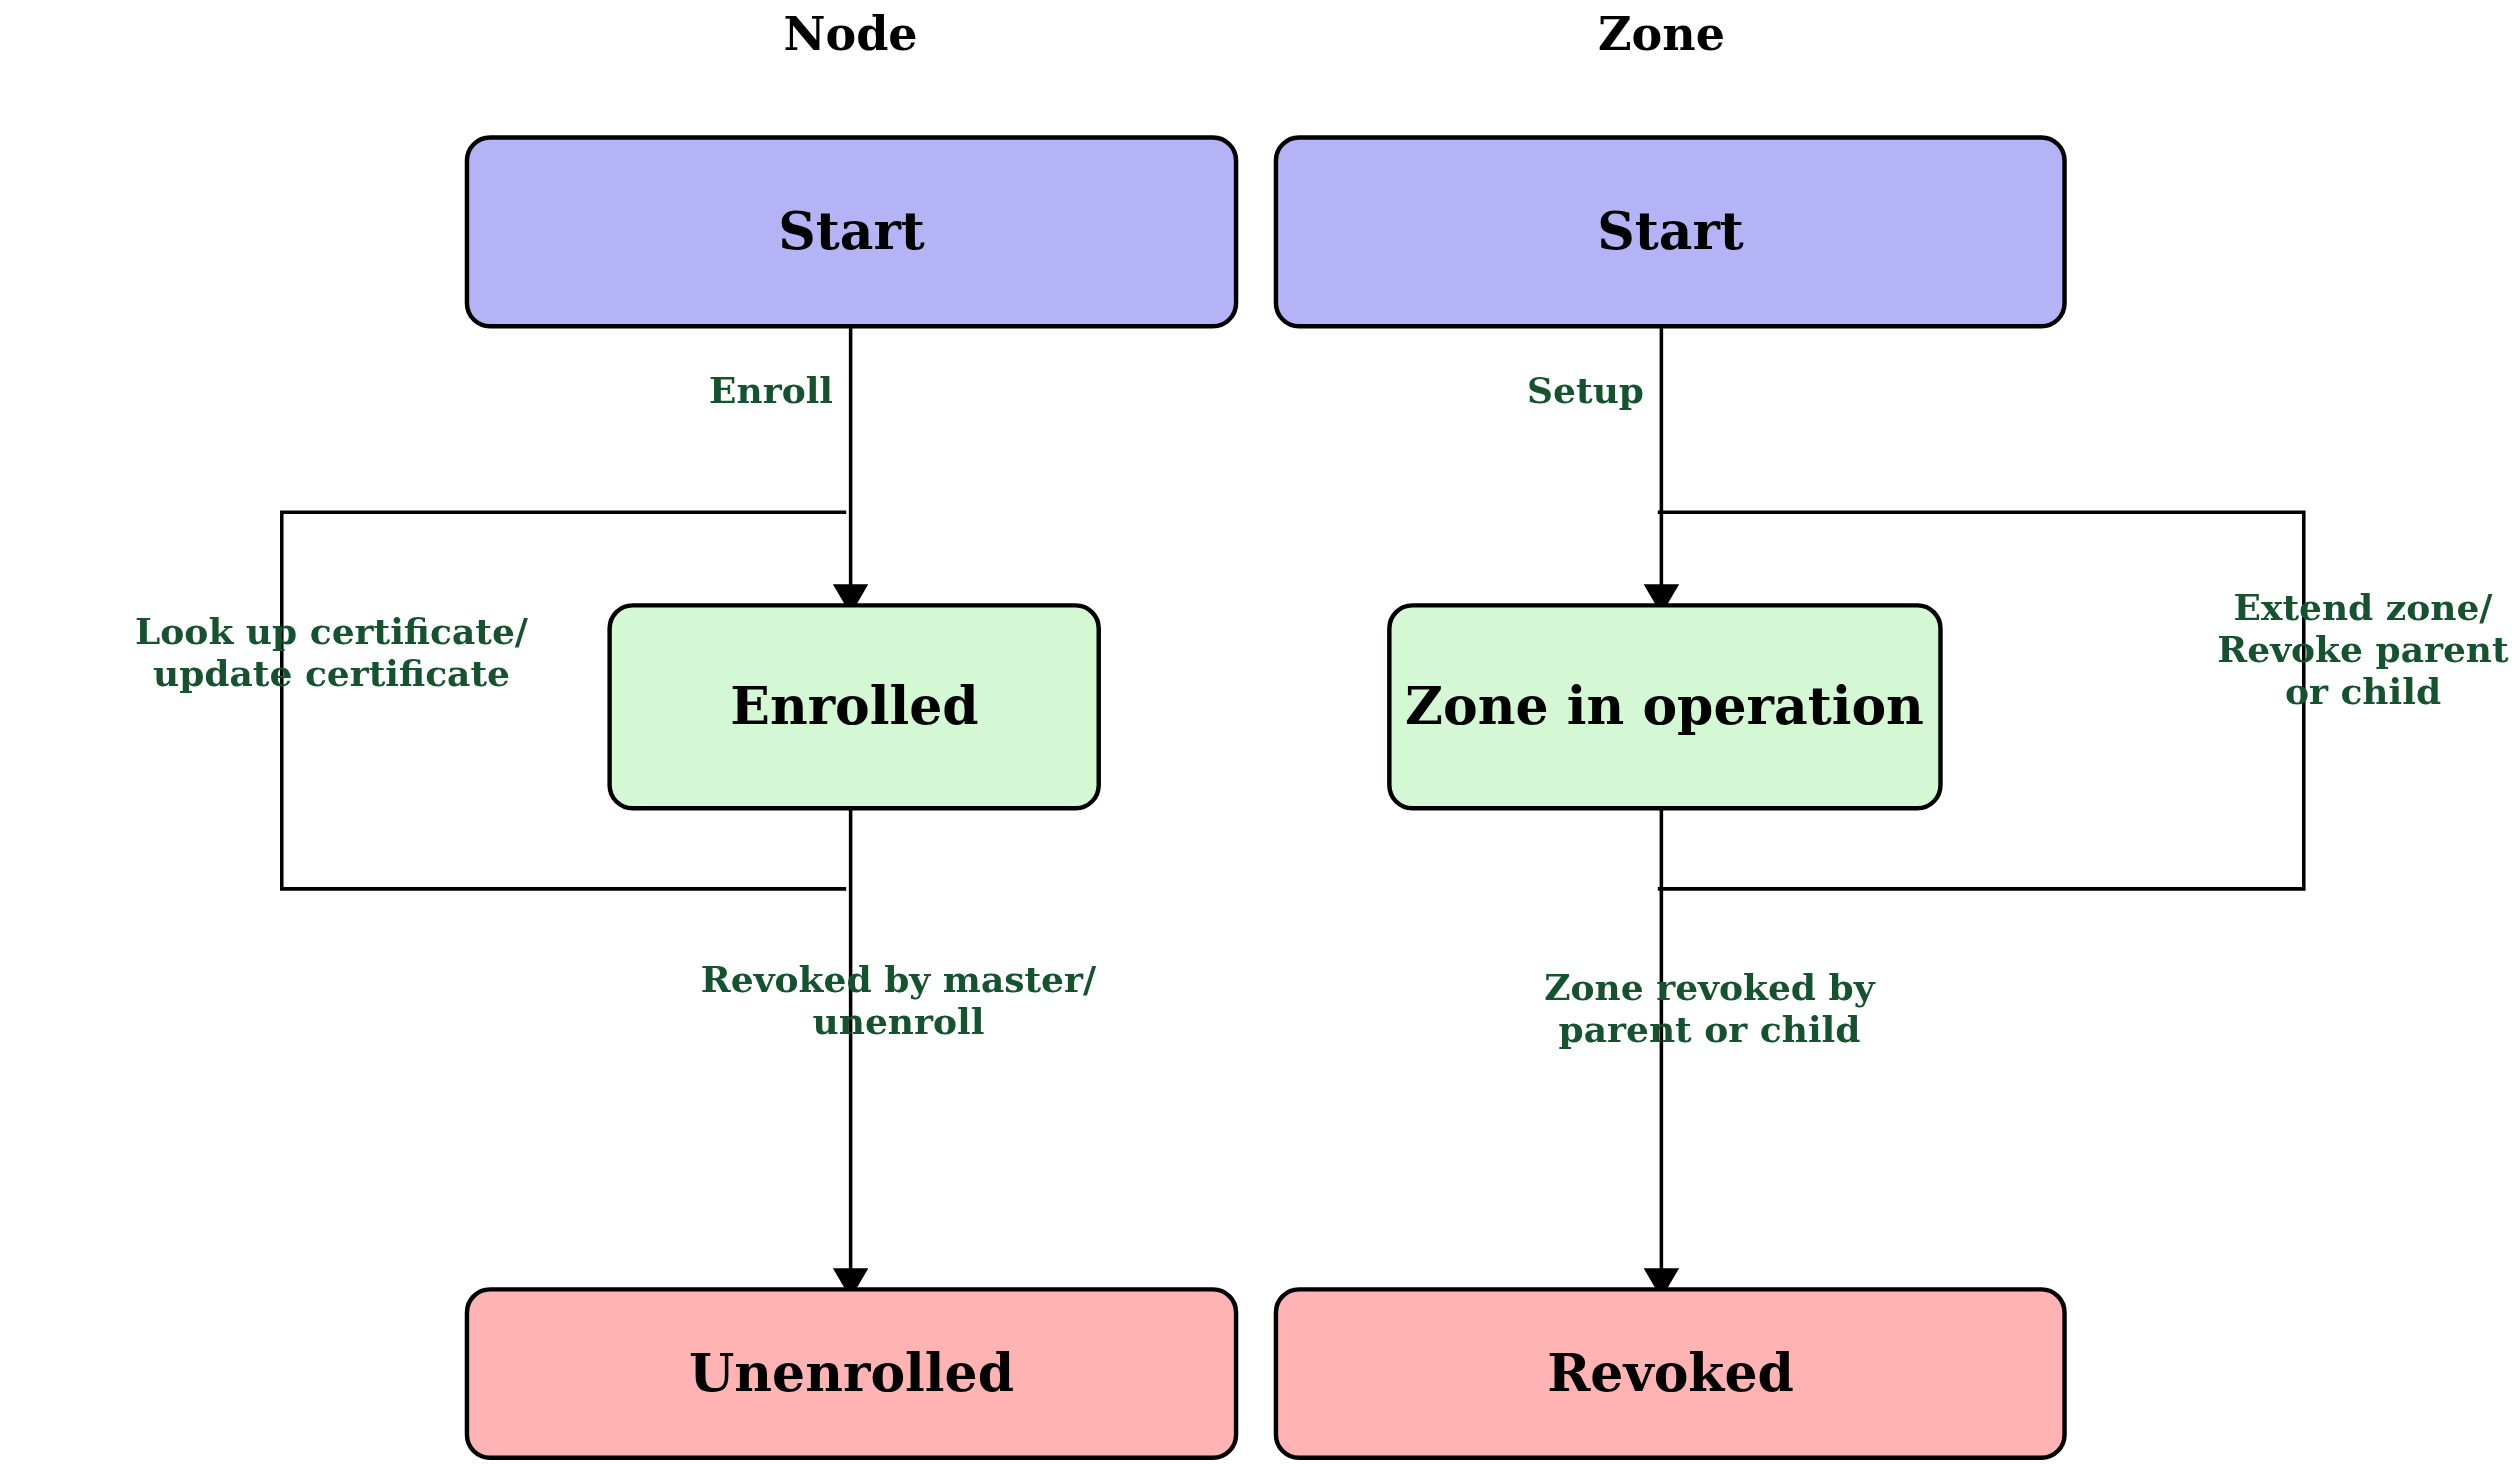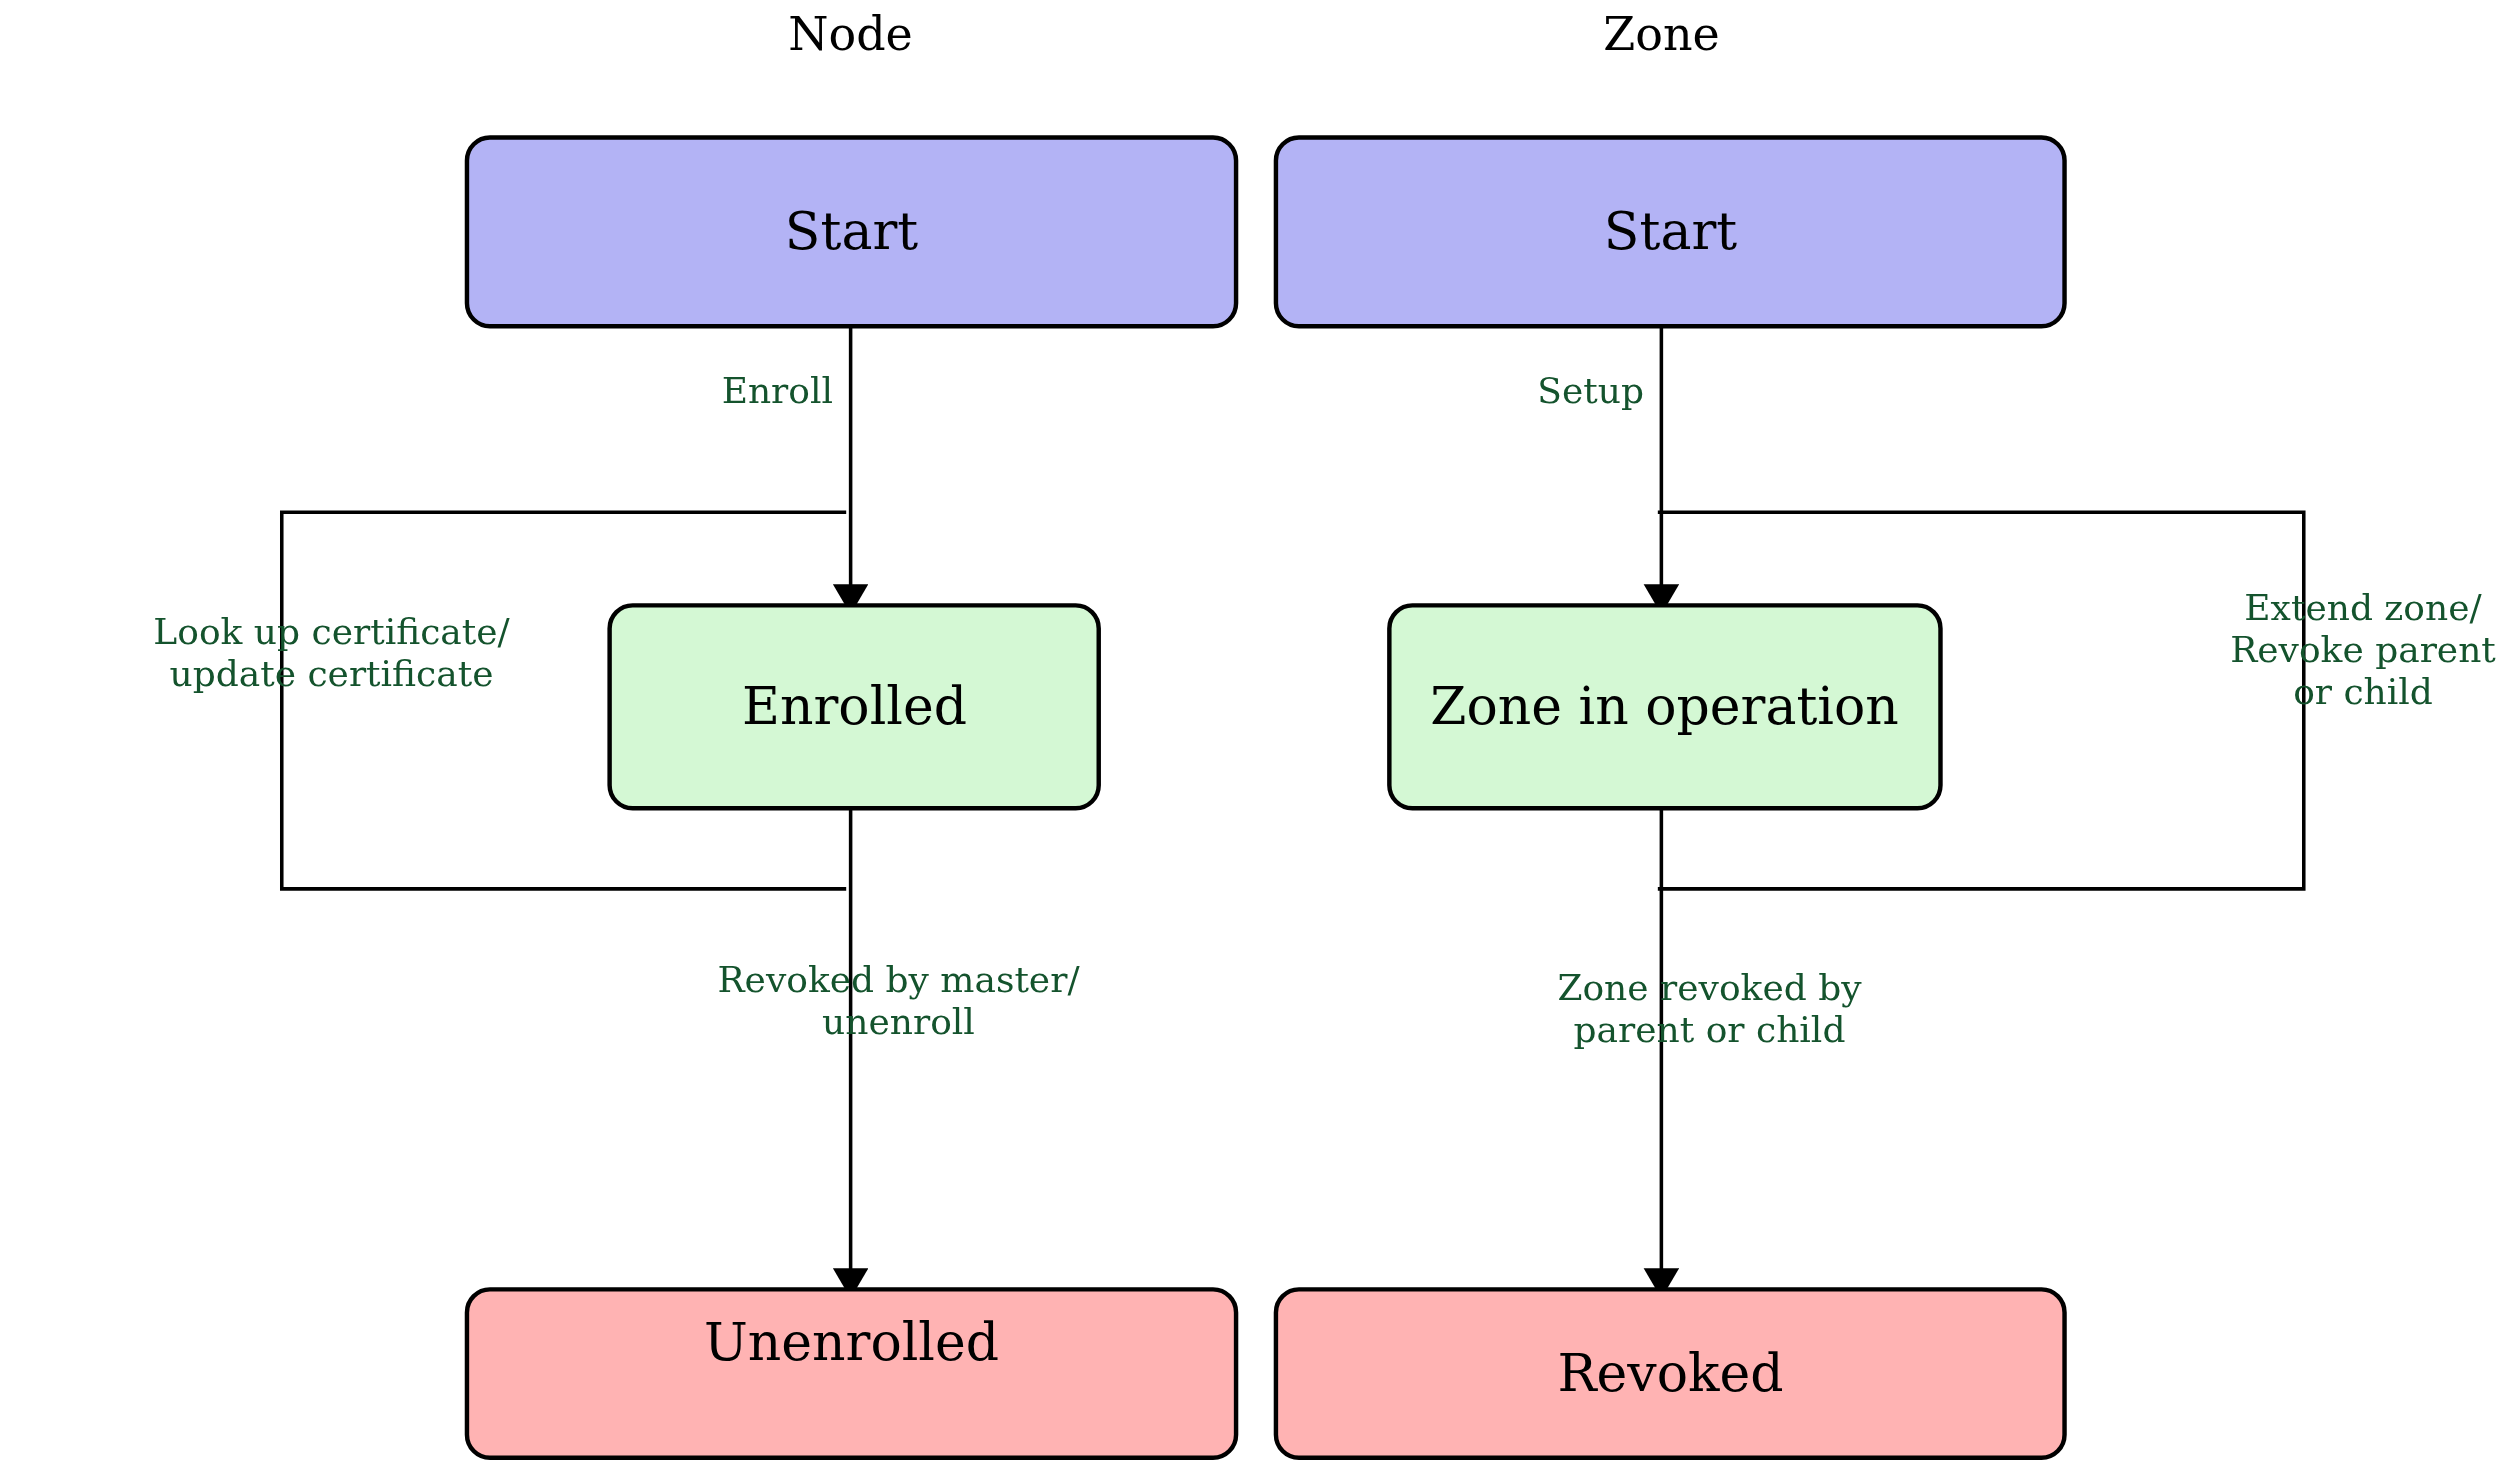--- a/index.html
+++ b/index.html
@@ -25,20 +25,21 @@
     width: 2512px;
     height: 1465px;
   }
   .layer-text {
     position: absolute;
     left: 0;
     top: 0;
     width: 2512px;
     height: 1465px;
     pointer-events: none;
+    font-weight: bold;
   }
   .col-header {
     position: absolute;
     text-align: center;
     font-size: 46px;
     color: #000000;
     line-height: 1.0;
     white-space: nowrap;
   }
   .state-label {
@@ -101,21 +102,21 @@
   <div class="layer-text">
 
     <div class="col-header" style="left:629px; top:10.6px; width:443px;">Node</div>
 
     <div class="col-header" style="left:1440px; top:10.6px; width:443px;">Zone</div>
 
     <div class="state-label" style="left:467px; top:137px; width:769px; height:189px;">Start</div>
 
     <div class="state-label" style="left:610px; top:605px; width:489px; height:203px;">Enrolled</div>
 
-    <div class="state-label" style="left:467px; top:1258px; width:769px; height:168px;">Unenrolled</div>
+    <div class="state-label" style="left:467px; top:1289px; width:769px; height:168px;">Unenrolled</div>
 
     <div class="state-label" style="left:1276px; top:137px; width:789px; height:189px;">Start</div>
 
     <div class="state-label" style="left:1389px; top:605px; width:551px; height:203px;">Zone in operation</div>
 
     <div class="state-label" style="left:1276px; top:1289px; width:789px; height:168px;">Revoked</div>
 
     <div class="edge-label right-align" style="left:319px; top:370px; width:514px;">Enroll</div>
 
     <div class="edge-label center-align" style="left:0px; top:611px; width:567px;">Look up certificate/

